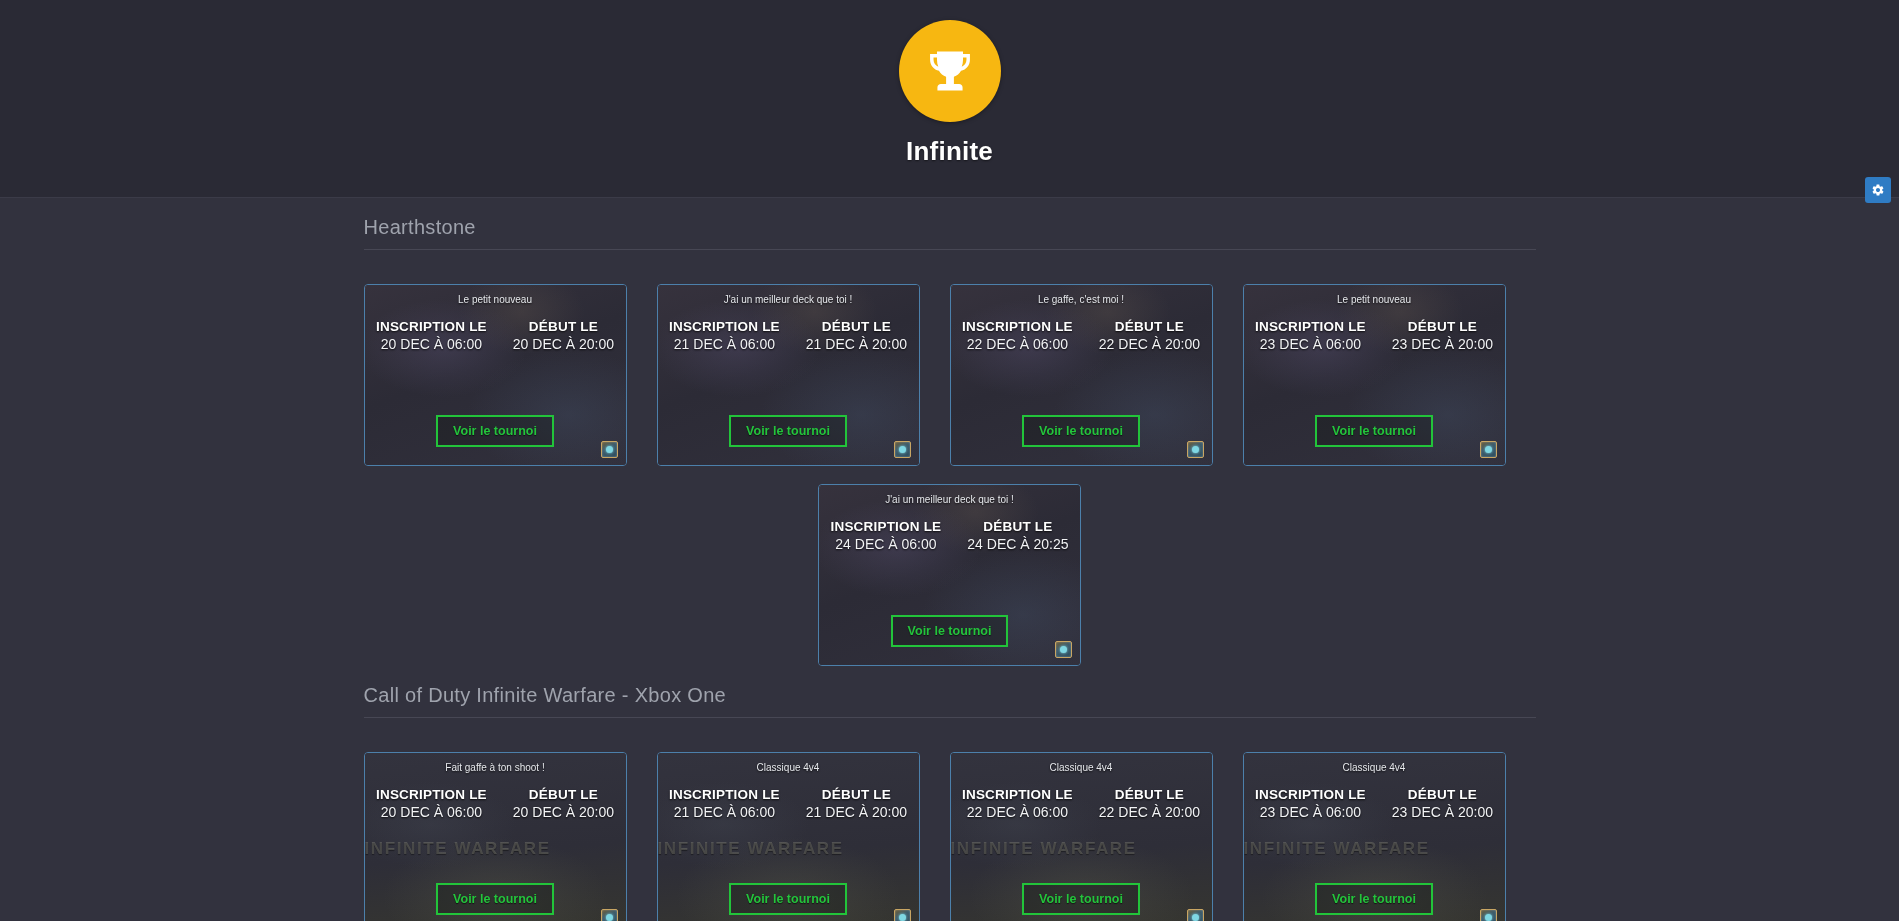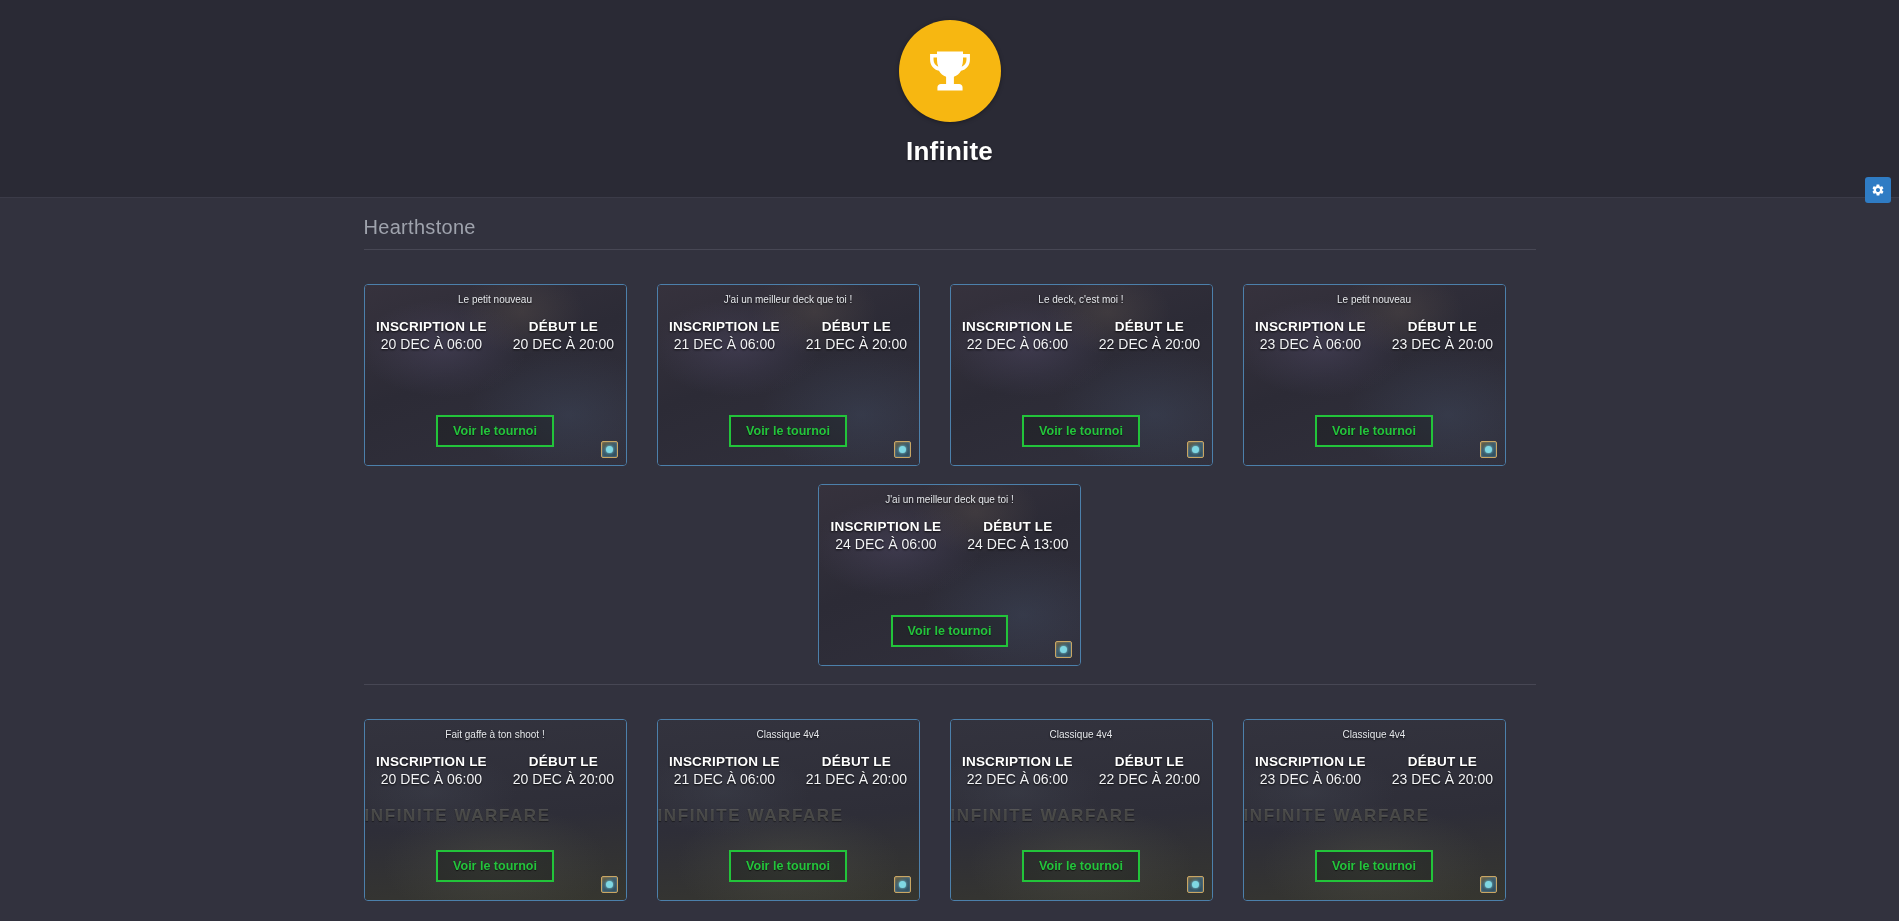--- a/index.html
+++ b/index.html
@@ -247,21 +247,21 @@
                     <div class="date-value">21 DEC À 20:00</div>
                   </div>
                 </div>
                 <div class="card-action"><button class="btn-tournament">Voir le tournoi</button></div>
               </div>
               <div class="rank-badge"></div>
             </div>
             <div class="card">
               <div class="card-bg bg-hs"></div>
               <div class="card-inner">
-                <div class="card-title">Le deck, c'est moi !</div>
+                <div class="card-title">Le gaffe, c'est moi !</div>
                 <div class="card-dates">
                   <div class="date-col">
                     <div class="date-label">INSCRIPTION LE</div>
                     <div class="date-value">22 DEC À 06:00</div>
                   </div>
                   <div class="date-col">
                     <div class="date-label">DÉBUT LE</div>
                     <div class="date-value">22 DEC À 20:00</div>
                   </div>
                 </div>
@@ -294,30 +294,31 @@
               <div class="card-bg bg-hs"></div>
               <div class="card-inner">
                 <div class="card-title">J'ai un meilleur deck que toi !</div>
                 <div class="card-dates">
                   <div class="date-col">
                     <div class="date-label">INSCRIPTION LE</div>
                     <div class="date-value">24 DEC À 06:00</div>
                   </div>
                   <div class="date-col">
                     <div class="date-label">DÉBUT LE</div>
-                    <div class="date-value">24 DEC À 13:00</div>
+                    <div class="date-value">24 DEC À 20:25</div>
                   </div>
                 </div>
                 <div class="card-action"><button class="btn-tournament">Voir le tournoi</button></div>
               </div>
               <div class="rank-badge"></div>
             </div>
           </div>
         </div>
         <div class="section section-cod">
+          <div class="section-title">Call of Duty Infinite Warfare - Xbox One</div>
           <div class="section-rule"></div>
           <div class="card-row">
             <div class="card">
               <div class="card-bg bg-cod">
                 <div class="cod-wordmark">INFINITE WARFARE</div>
               </div>
               <div class="card-inner">
                 <div class="card-title">Fait gaffe à ton shoot !</div>
                 <div class="card-dates">
                   <div class="date-col">

